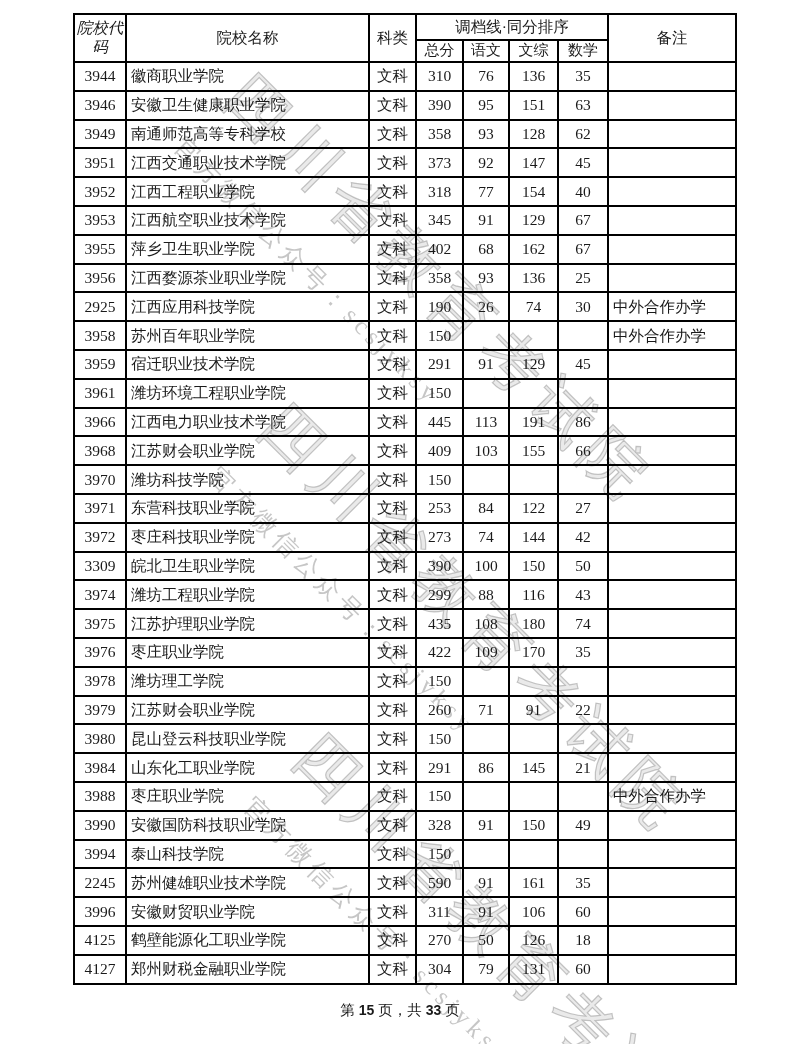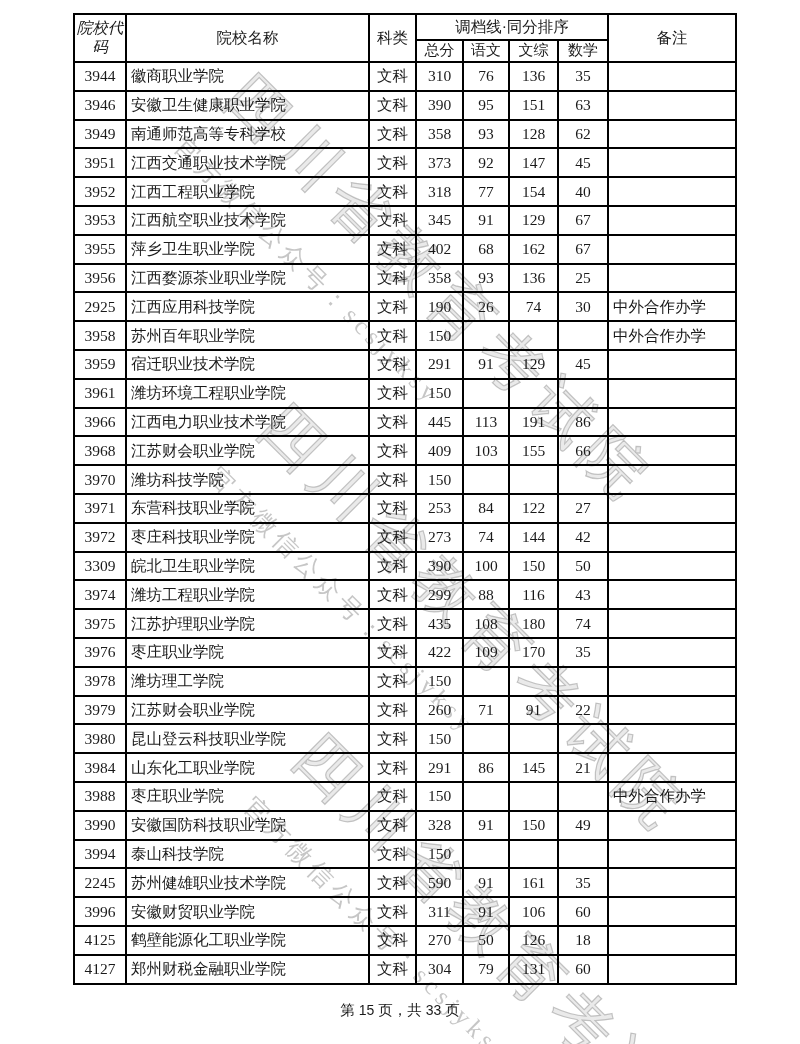--- a/index.html
+++ b/index.html
@@ -72,21 +72,21 @@
     position: absolute;
     left: 0; top: 1001px;
     width: 800px;
     text-align: center;
     font-size: 14.5px;
     color: #1a1a1a;
     z-index: 2;
   }
   .footer .num {
     font-family: "Liberation Sans", "DejaVu Sans", sans-serif;
-    font-weight: 400;
+    font-weight: 700;
     margin: 16px 4px;
     font-size: 14px;
   }
 </style>
 </head>
 <body>
 
 <div class="page">
 
   <div class="wm" id="wm-1">

